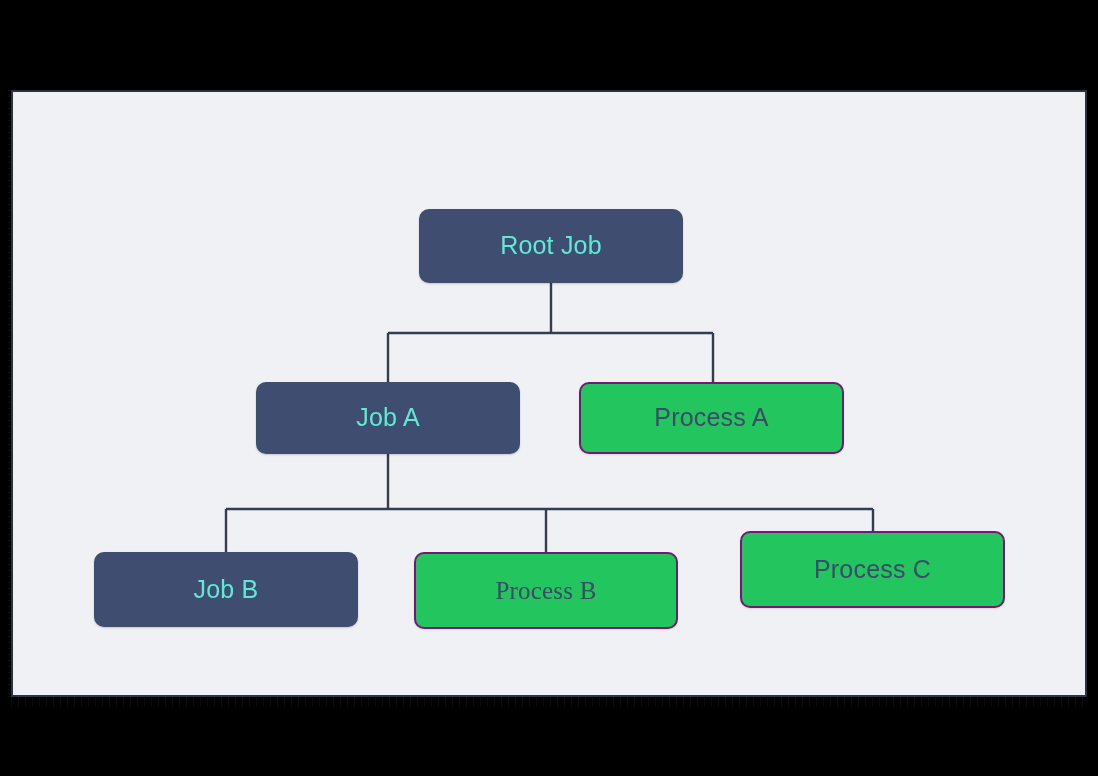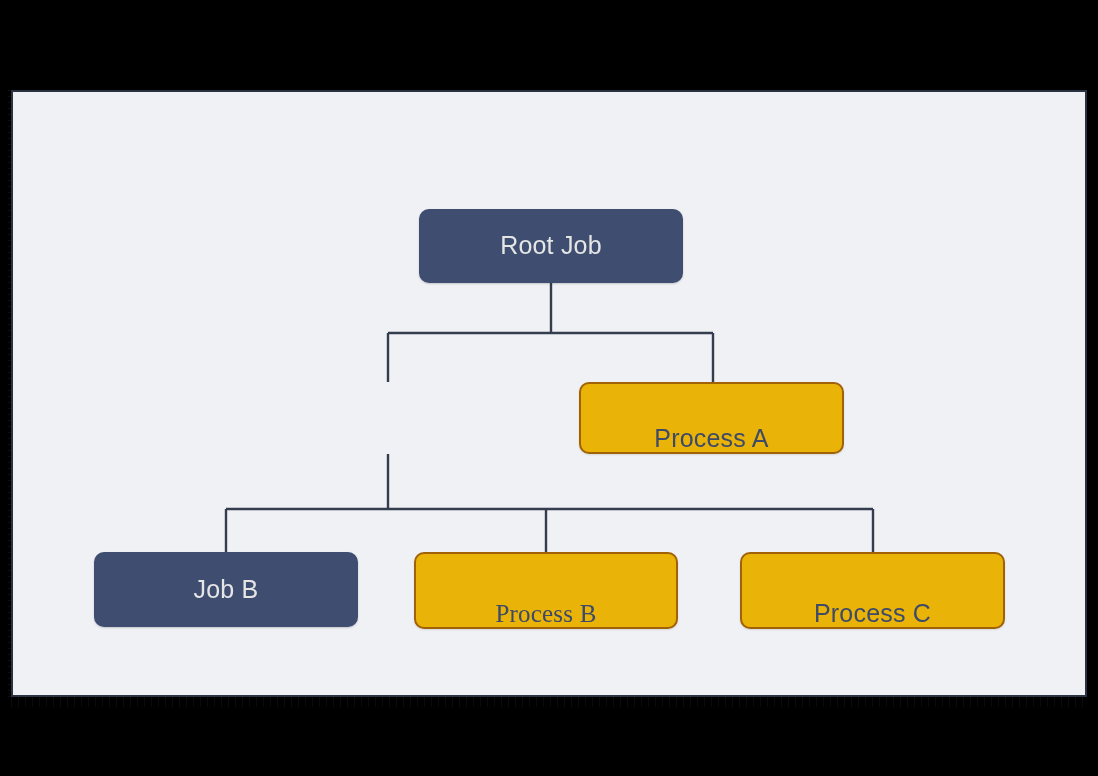--- a/index.html
+++ b/index.html
@@ -59,40 +59,39 @@
   .node-label {
     display: block;
     font-size: 25px;
     font-weight: 400;
   }
 
   
   .node.job {
     background: #3f4e70;
     border: 2px solid #3f4e70;
-    color: #e5e5e5;
+    color: #5eead4;
     box-shadow: 0 1px 2px rgba(20,26,40,0.20);
   }
 
   
   .node.process {
-    background: #eab308;
-    border: 2px solid #a16207;
+    background: #22c55e;
+    border: 2px solid #701a75;
     color: #3d4a68;
     box-shadow: 0 1px 2px rgba(20,26,40,0.12);
-    align-items: flex-end;
   }
 
   
   #node-root     { left: 406px; top: 117px; width: 264px; height: 74px; }
   #node-job-a    { left: 243px; top: 290px; width: 264px; height: 72px; }
   #node-process-a{ left: 566px; top: 290px; width: 265px; height: 72px; }
   #node-job-b    { left:  81px; top: 460px; width: 264px; height: 75px; text-align: right; }
   #node-process-b{ left: 401px; top: 460px; width: 264px; height: 77px; font-family: Liberation Serif, serif; }
-  #node-process-c{ left: 727px; top: 460px; width: 265px; height: 77px; }
+  #node-process-c{ left: 727px; top: 439px; width: 265px; height: 77px; }
 
   
   #noise-strip {
     position: absolute;
     left: 11px;
     top: 697px;
     width: 1076px;
     height: 10px;
     background:
       repeating-linear-gradient(90deg,
@@ -142,20 +141,23 @@
         <path d="M 213 417 L 213 460"></path>
         <path d="M 533 417 L 533 460"></path>
         <path d="M 860 417 L 860 460"></path>
       </g>
     </svg>
 
     <div class="node job" id="node-root">
       <span class="node-label">Root Job</span>
     </div>
 
+    <div class="node job" id="node-job-a">
+      <span class="node-label">Job A</span>
+    </div>
 
     <div class="node process" id="node-process-a">
       <span class="node-label">Process A</span>
     </div>
 
     <div class="node job" id="node-job-b">
       <span class="node-label">Job B</span>
     </div>
 
     <div class="node process" id="node-process-b">

